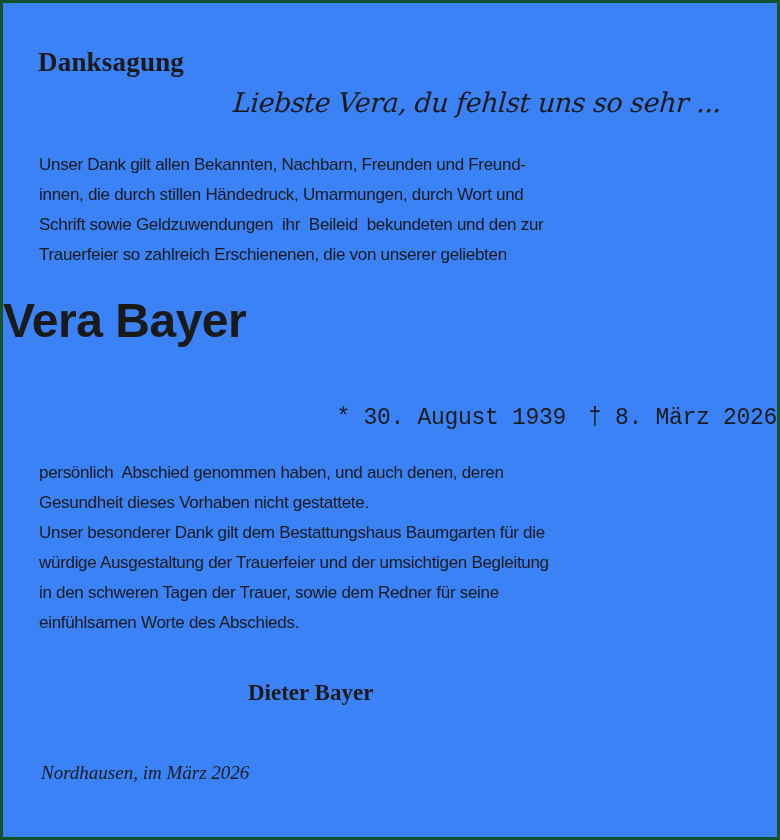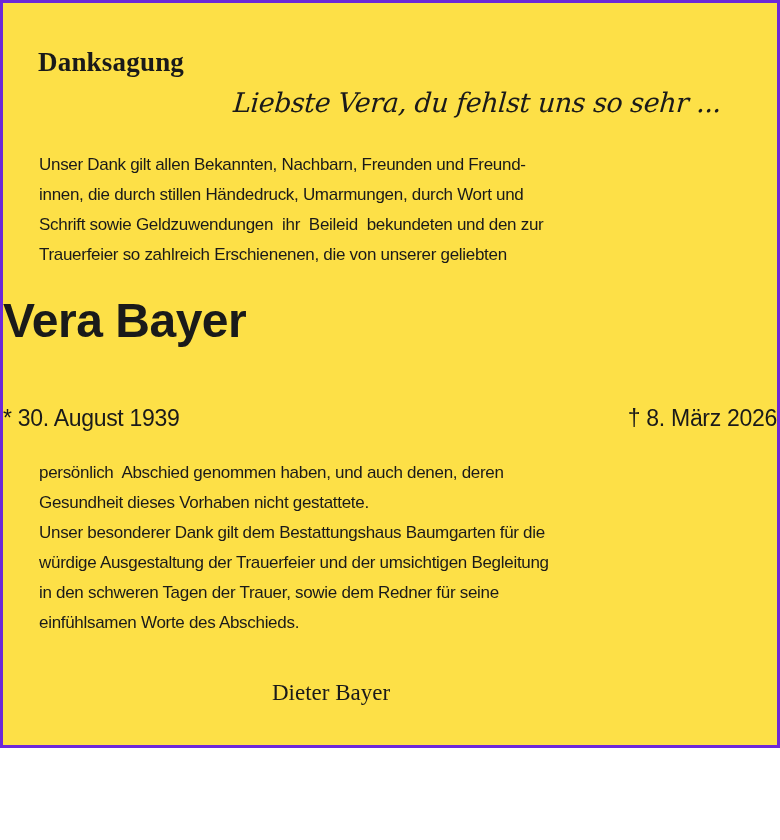--- a/index.html
+++ b/index.html
@@ -3,24 +3,24 @@
 <meta charset="utf-8">
 <style>
   html, body {
     margin: 0;
     padding: 0;
     background: #ffffff;
   }
   .page {
     position: relative;
     width: 780px;
-    height: 748px;
+    height: 840px;
     box-sizing: border-box;
-    background: #fde047;
-    border: 3px solid #6d28d9;
+    background: #3b82f6;
+    border: 3px solid #14532d;
     overflow: hidden;
     color: #1a1a1a;
   }
   .kicker {
     position: absolute;
     left: 35px;
     top: 44px;
     font-family: "Liberation Serif", serif;
     font-weight: bold;
     font-size: 27px;
@@ -69,35 +69,34 @@
     font-family: "Liberation Sans", sans-serif;
     font-size: 23px;
     letter-spacing: -0.3px;
   }
   .dates-row {
     position: absolute;
     left: 0;
     right: 0;
     top: 402px;
     display: flex;
-    justify-content: space-between;
+    justify-content: flex-end;
     gap: 22px;
-    font-family: Liberation Sans, sans-serif;
+    font-family: Liberation Mono, monospace;
     font-size: 23px;
     letter-spacing: -0.3px;
   }
   .signature {
     position: absolute;
     left: 245px;
     top: 674px;
     font-family: "Liberation Serif", serif;
-    font-weight: normal;
+    font-weight: bold;
     font-size: 23px;
     line-height: 31px;
-    margin-left: 24px;
   }
   .place-date {
     position: absolute;
     left: 38px;
     top: 759px;
     font-family: "Liberation Serif", serif;
     font-size: 19px;
     font-style: italic;
   }
 </style>

